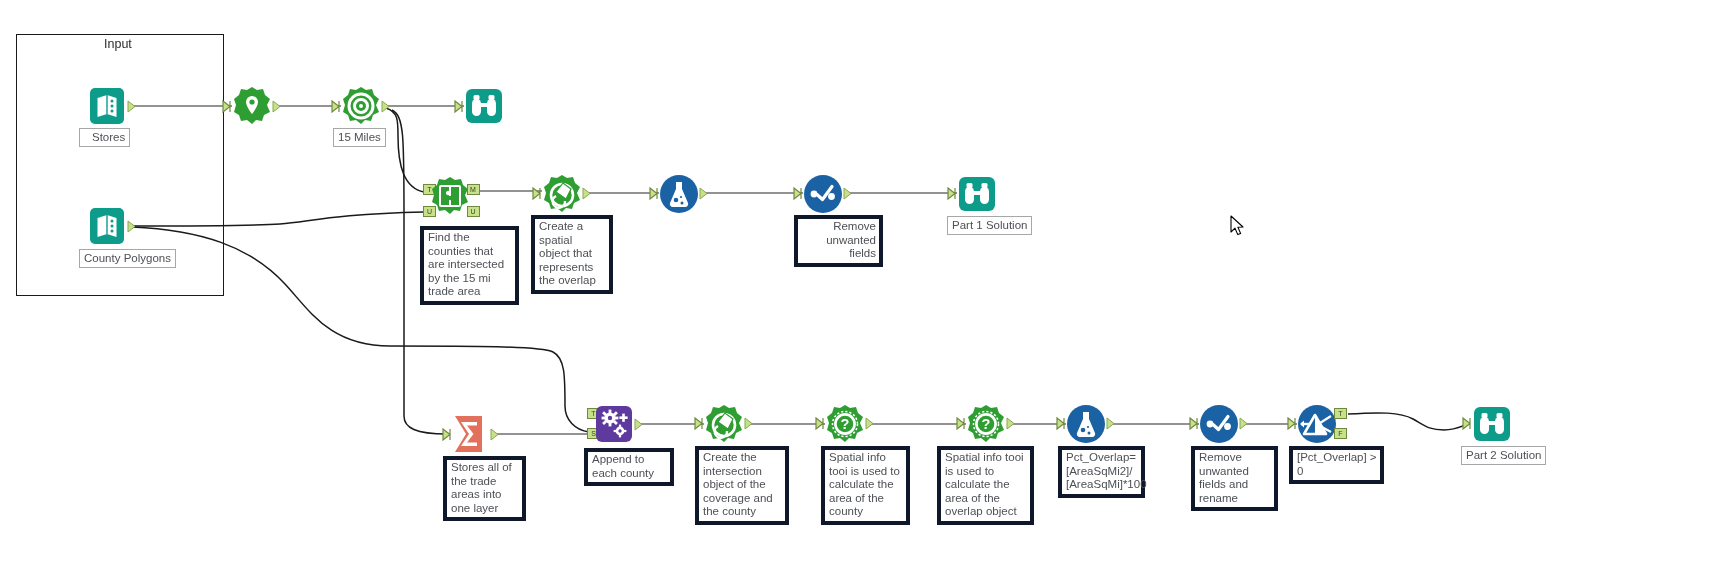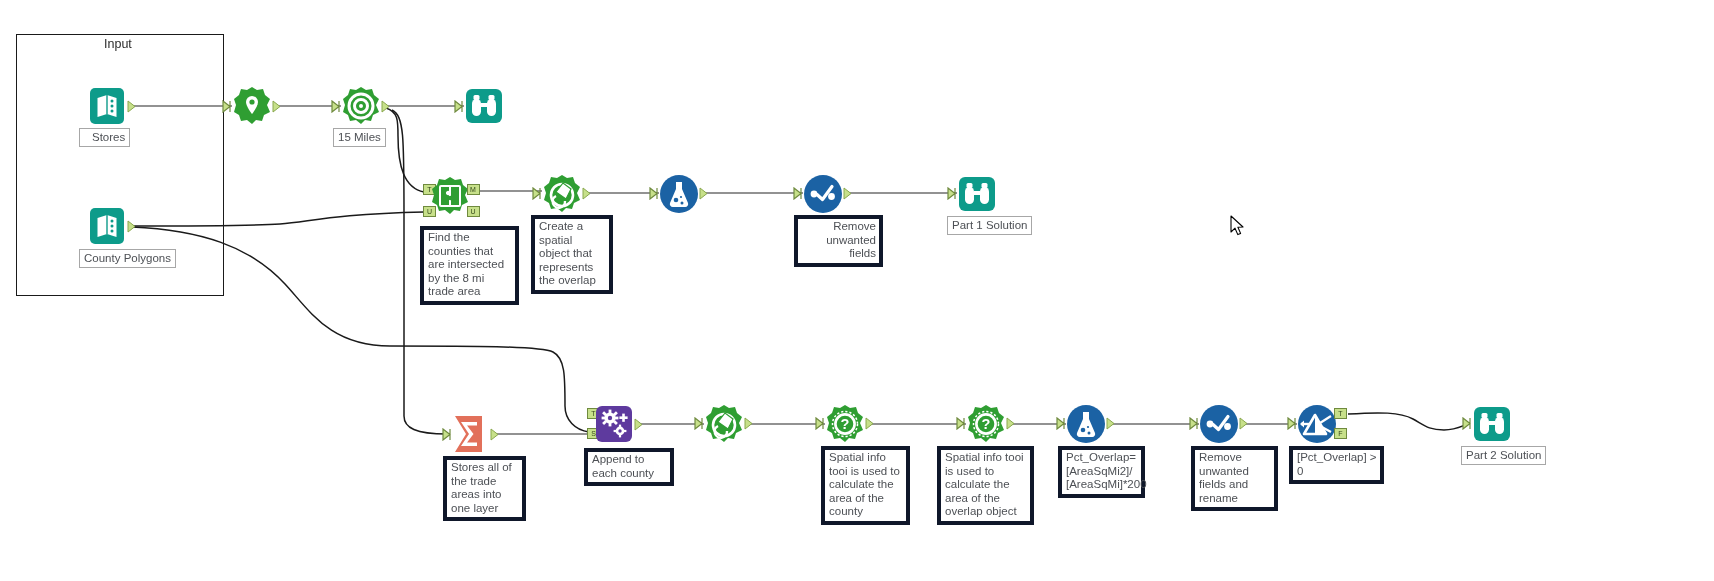--- a/index.html
+++ b/index.html
@@ -520,30 +520,31 @@
       <rect x="24.5" y="9" width="6" height="5" rx="1.5" fill="#ffffff"></rect>
     </svg>
   </div>
 
   <div class="name-box" style="left:79px;top:112px;padding-left:12px;">Stores</div>
   <div class="name-box" style="left:79px;top:233px;">County Polygons</div>
   <div class="name-box" style="left:333px;top:112px;">15 Miles</div>
   <div class="name-box" style="left:947px;top:200px;">Part 1 Solution</div>
   <div class="name-box" style="left:1461px;top:430px;">Part 2 Solution</div>
 
-  <div class="label-box" style="left:420px;top:210px;width:99px;">Find the counties that are intersected by the 8 mi trade area</div>
+  <div class="label-box" style="left:420px;top:210px;width:99px;">Find the counties that are intersected by the 15 mi trade area</div>
   <div class="label-box" style="left:531px;top:199px;width:82px;">Create a spatial object that represents the overlap</div>
   <div class="label-box" style="left:794px;top:199px;width:89px;text-align:right;">Remove unwanted fields</div>
   <div class="label-box" style="left:443px;top:440px;width:83px;">Stores all of the trade areas into one layer</div>
   <div class="label-box" style="left:584px;top:432px;width:90px;">Append to each county</div>
+  <div class="label-box" style="left:695px;top:430px;width:94px;">Create the intersection object of the coverage and the county</div>
   <div class="label-box" style="left:821px;top:430px;width:89px;">Spatial info tooi is used to calculate the area of the county</div>
   <div class="label-box" style="left:937px;top:430px;width:97px;">Spatial info tooi is used to calculate the area of the overlap object</div>
   <div class="label-box" style="left:1058px;top:430px;width:87px;">Pct_Overlap=
 [AreaSqMi2]/
-[AreaSqMi]*200</div>
+[AreaSqMi]*100</div>
   <div class="label-box" style="left:1191px;top:430px;width:87px;">Remove unwanted fields and rename</div>
   <div class="label-box" style="left:1289px;top:430px;width:95px;">[Pct_Overlap] &gt; 0</div>
 
   <div class="cursor" style="left:1230px;top:199px;">
     <svg width="16" height="22" viewBox="0 0 16 22">
       <path d="M1 1 L1 17 L5 13.2 L7.8 19.6 L10.6 18.4 L7.9 12.2 L13 12 Z" fill="#ffffff" stroke="#000000" stroke-width="1.1" stroke-linejoin="round"></path>
     </svg>
   </div>
 
 </div>

